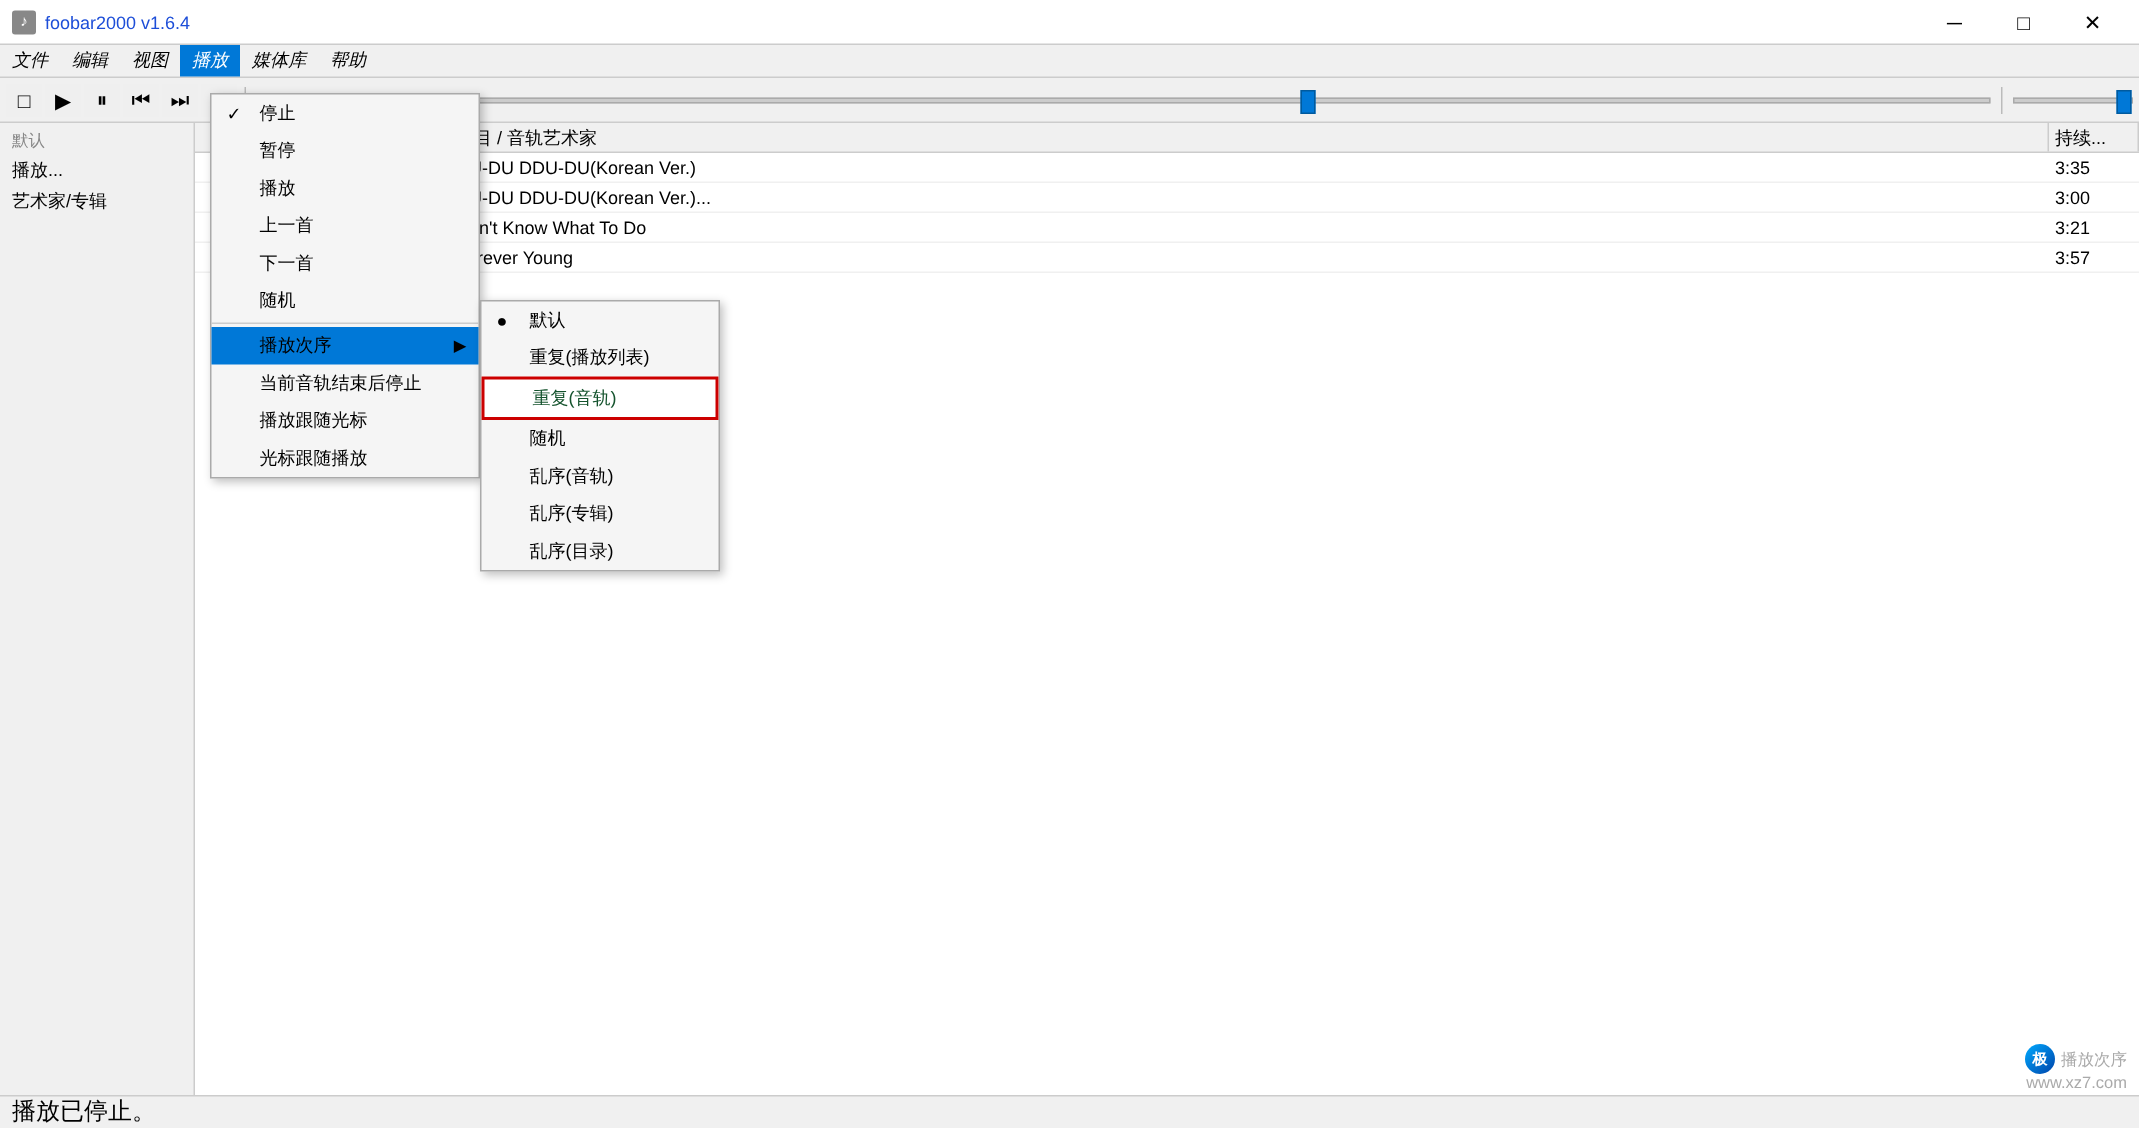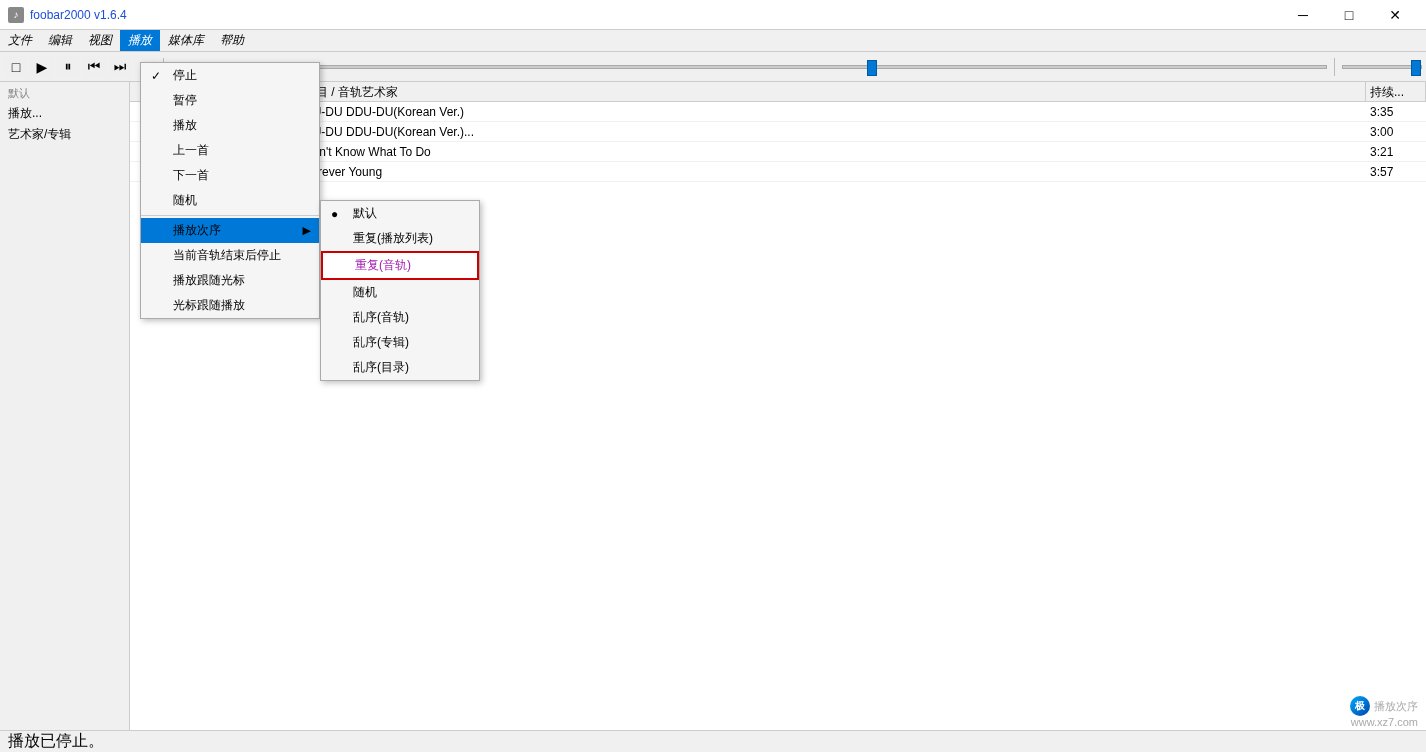--- a/index.html
+++ b/index.html
@@ -265,21 +265,21 @@
       white-space: nowrap;
     }
     .sub-item .check-mark {
       position: absolute;
       left: 10px;
       font-size: 12px;
     }
     .sub-item.highlighted {
       border: 2px solid #cc0000;
       background: #fff;
-      color: #a21caf;
+      color: #14532d;
     }
 
     
     .watermark {
       position: absolute;
       bottom: 24px;
       right: 8px;
       font-size: 11px;
       color: #aaa;
       display: flex;

